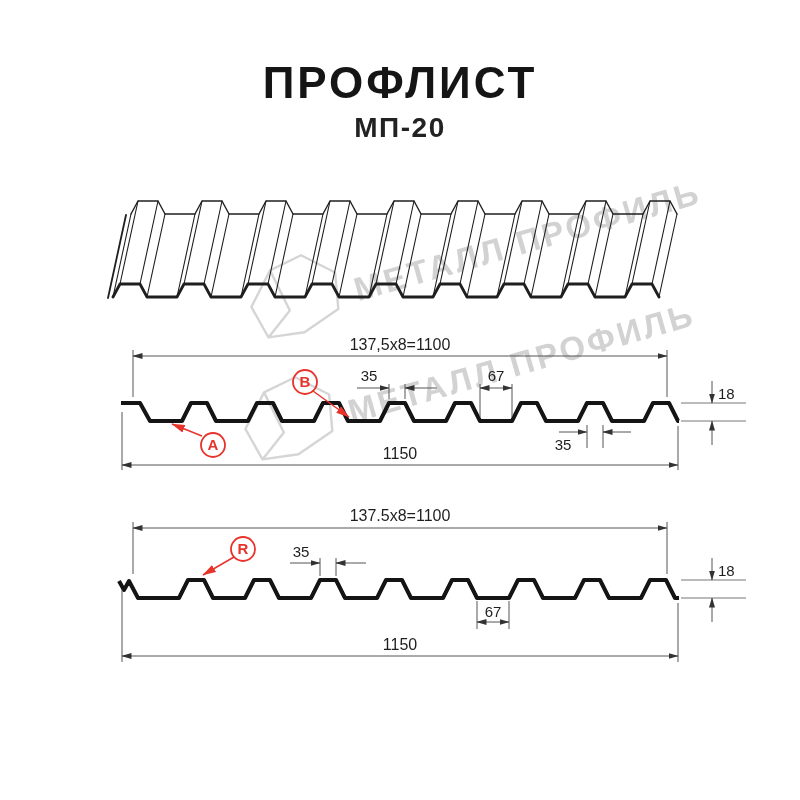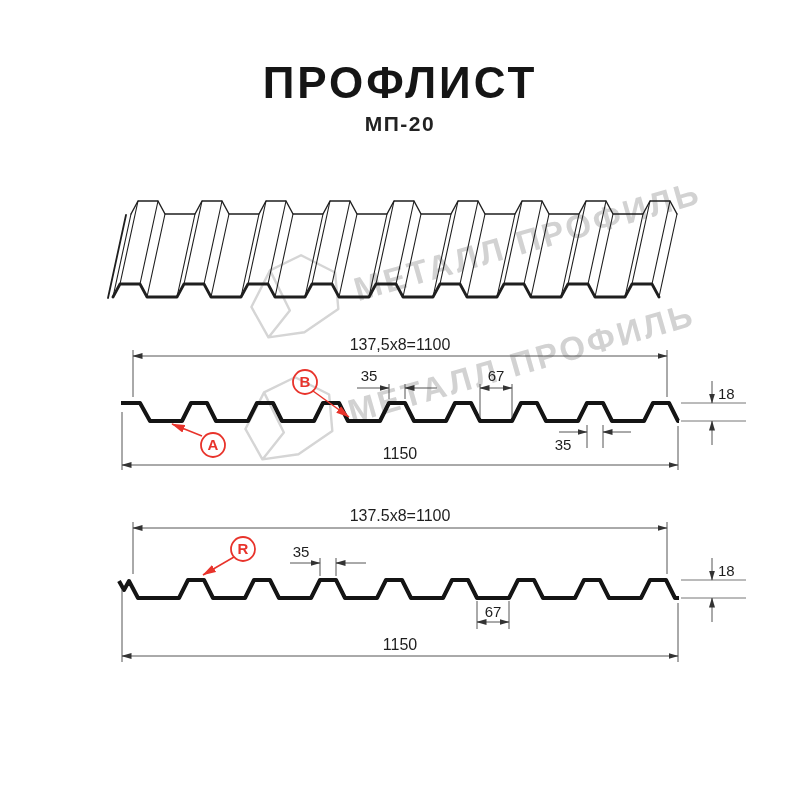--- a/index.html
+++ b/index.html
@@ -1,21 +1,21 @@
 <!DOCTYPE html>
 <html><head>
 <meta charset="utf-8">
 <style>
   html,body{margin:0;padding:0;background:#fff;}
   #page{position:relative;width:800px;height:800px;background:#fff;overflow:hidden;
         font-family:"Liberation Sans",sans-serif;}
   .title{position:absolute;left:0;top:58px;width:800px;text-align:center;
          font-size:44px;font-weight:800;letter-spacing:3px;color:#151515;}
   .subtitle{position:absolute;left:0;top:112px;width:800px;text-align:center;
-         font-size:21px;font-weight:600;letter-spacing:1.5px;color:#222;}
+         font-size:28px;font-weight:600;letter-spacing:1.5px;color:#222;}
   .caption{position:absolute;left:0;top:698px;width:800px;text-align:center;
          font-size:20px;font-weight:500;letter-spacing:1.2px;color:#222;}
   svg{position:absolute;left:0;top:0;}
   text.dim{font-family:"Liberation Sans",sans-serif;font-size:16px;fill:#1e1e1e;}
   text.dims{font-family:"Liberation Sans",sans-serif;font-size:15px;fill:#1e1e1e;}
   text.red{font-family:"Liberation Sans",sans-serif;font-size:15px;fill:#e8332b;font-weight:600;}
   .wmtext{font-family:"Liberation Sans",sans-serif;font-size:33px;font-weight:600;
           letter-spacing:3px;fill:#d2d2d2;}
 </style>
 </head>

